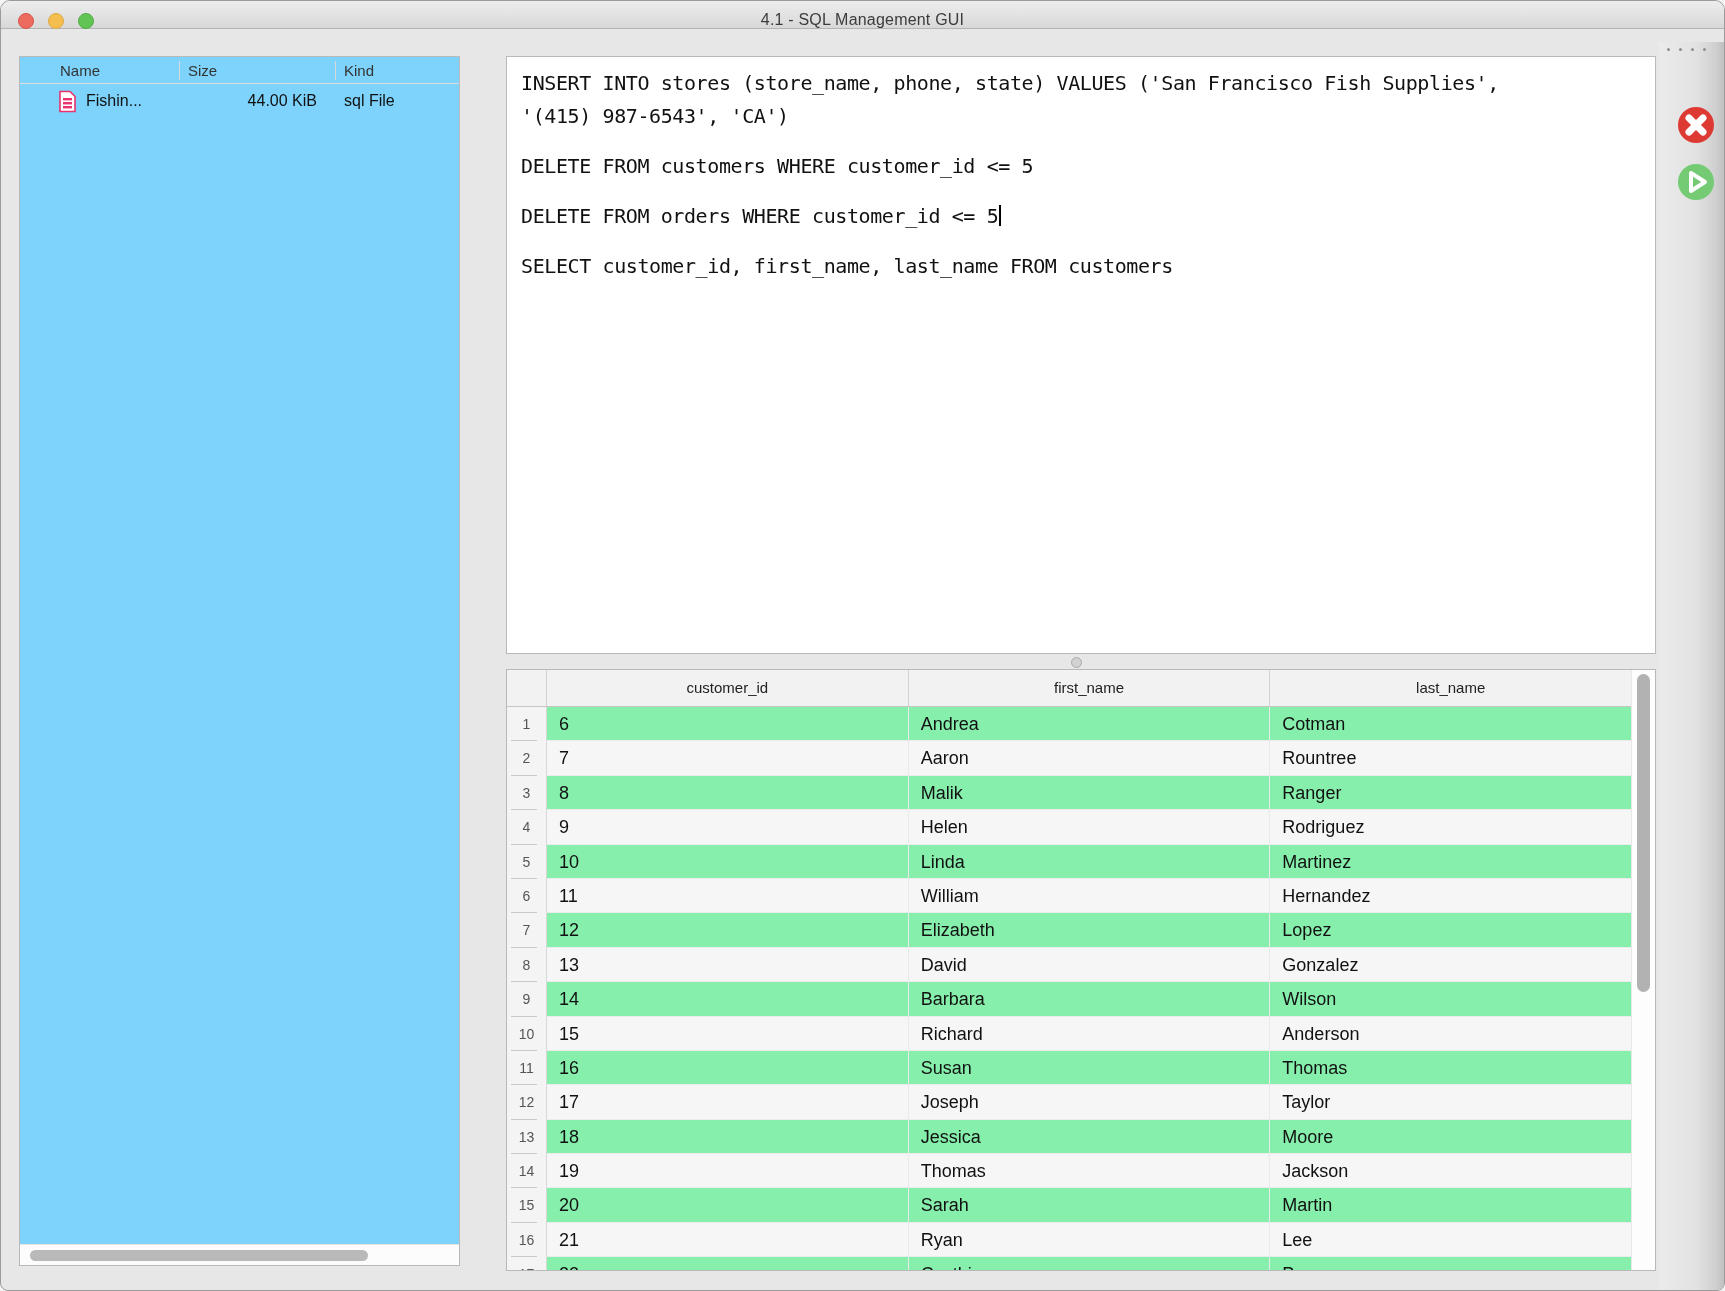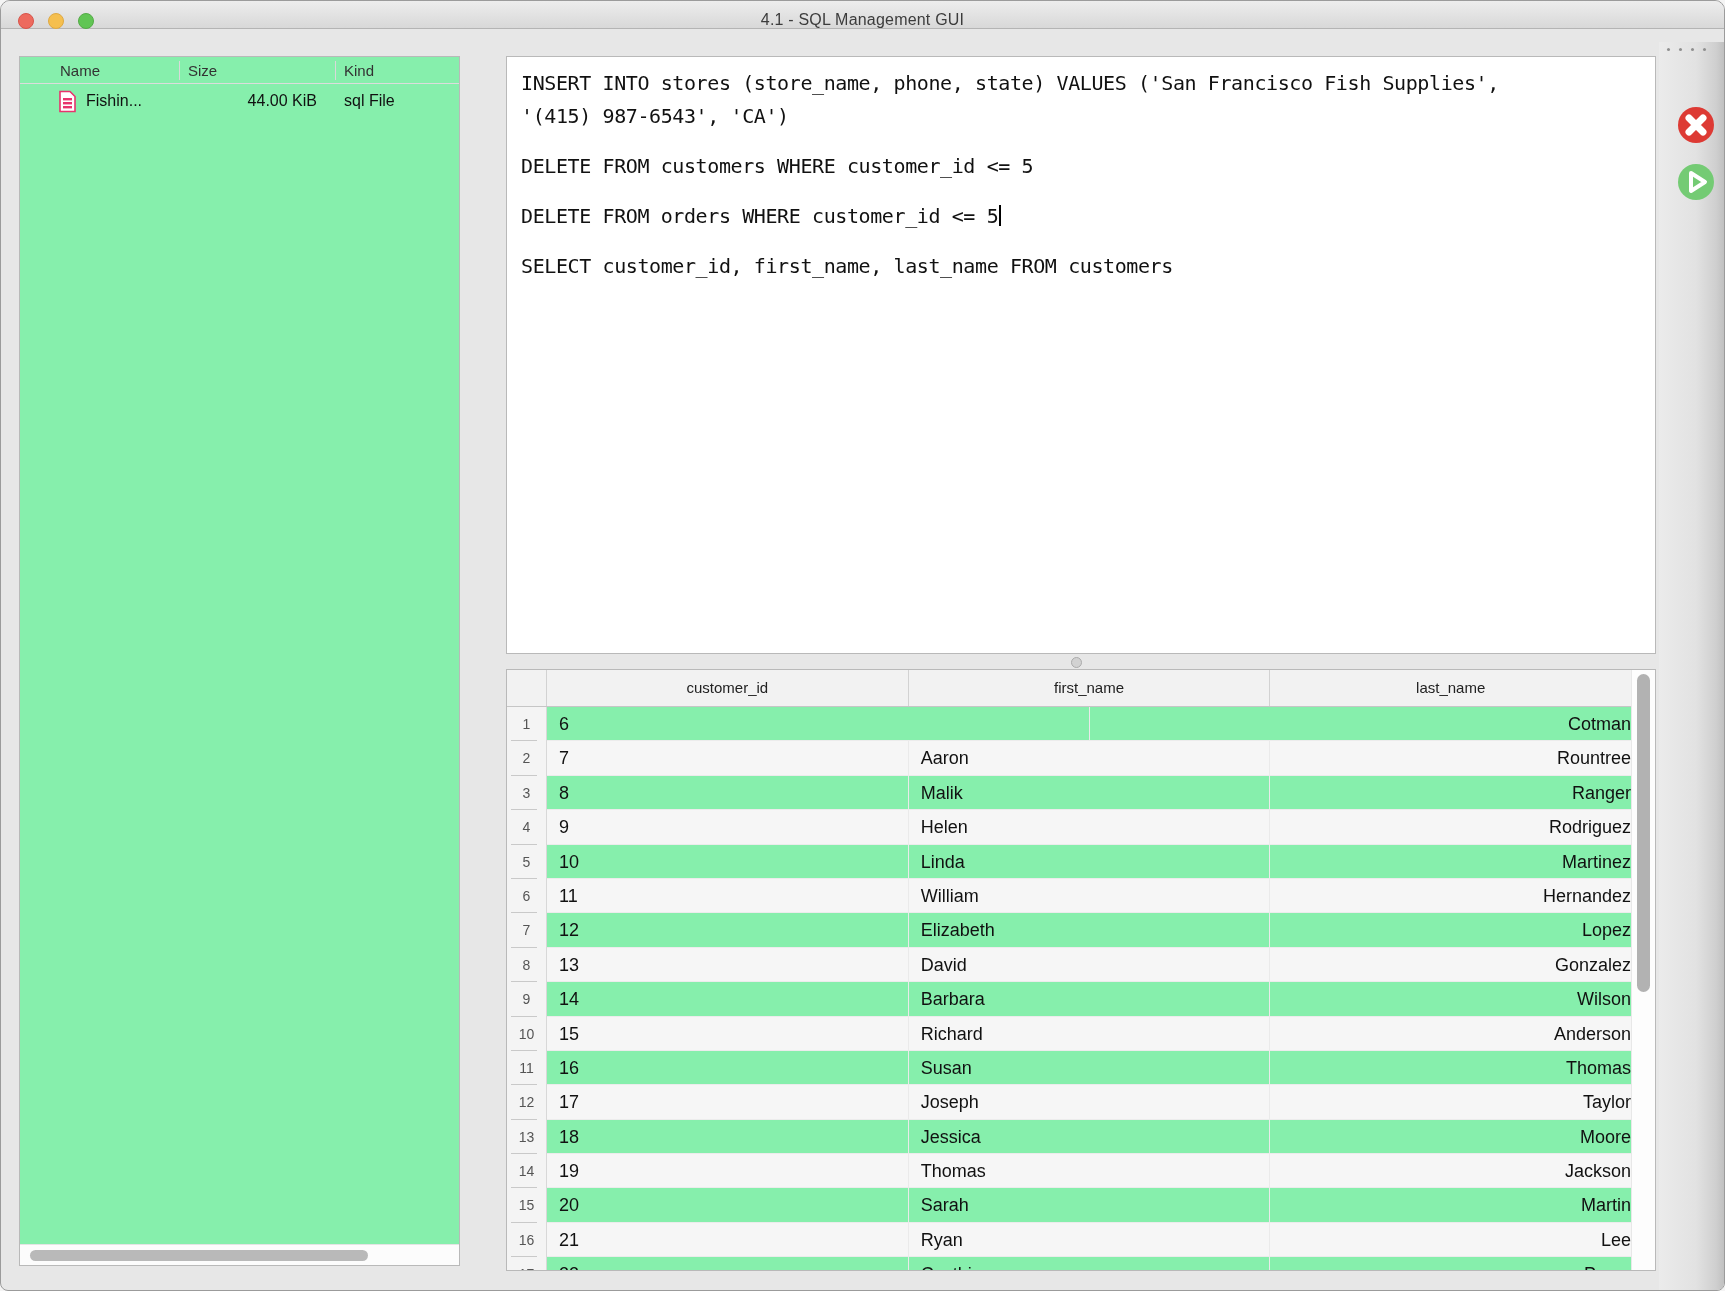--- a/index.html
+++ b/index.html
@@ -20,21 +20,21 @@
     font-size:16px; color:#3c3c3c; font-weight:500; letter-spacing:.2px;
   }
   .tl { position:absolute; top:12px; width:16px; height:16px; border-radius:50%; }
   .tl.red    { left:17px; background:var(--traffic-red);    border:1px solid #d8544a; }
   .tl.yellow { left:47px; background:var(--traffic-yellow); border:1px solid #dfa942; }
   .tl.green  { left:77px; background:var(--traffic-green);  border:1px solid #54ab47; }
 
   
   .sidebar {
     position:absolute; left:18px; top:55px; width:441px; height:1210px;
-    background:#86efac; border:1px solid #b9b9b9;
+    background:#7dd3fc; border:1px solid #b9b9b9;
   }
   .fb-header { position:relative; height:27px; border-bottom:1px solid #dcdcdc; }
   .fb-header .hlabel { position:absolute; top:5px; font-size:15px; color:#333; }
   .hlabel.name { left:40px; } .hlabel.size { left:168px; } .hlabel.kind { left:324px; }
   .fb-div { position:absolute; top:4px; height:19px; width:1px; background:#d9d9d9; }
   .fb-div.d1 { left:159px; } .fb-div.d2 { left:315px; }
   .file-row { position:relative; height:36px; }
   .file-icon { position:absolute; left:38px; top:6px; }
   .fname { position:absolute; left:66px; top:8px; font-size:16px; color:#111; }
   .fsize { position:absolute; left:159px; top:8px; width:138px; text-align:right; font-size:16px; color:#111; }
@@ -87,21 +87,21 @@
   .rnum {
     position:relative; width:40px; background:#f4f4f4; border-right:1px solid #d8d8d8;
     font-size:14px; color:#555; text-align:center; line-height:34px;
   }
   .rnum::after { content:""; position:absolute; left:4px; bottom:0; width:26px; border-bottom:1px solid #c9c9c9; }
   .tcell {
     flex:1; font-size:18px; color:#111; line-height:34px; padding-left:12px;
     border-right:1px solid #eaeaea; border-bottom:1px solid #ececec;
     white-space:nowrap; overflow:hidden;
   }
-  .tcell:last-child { border-right:none;text-align:right; }
+  .tcell:last-child { border-right:none; }
   .trow:nth-child(even) .tcell { background:#f6f6f6; }
   .vscroll {
     position:absolute; top:0; right:0; bottom:0; width:24px;
     background:#fdfdfd; border-left:1px solid #e8e8e8;
   }
   .vscroll .thumb {
     position:absolute; top:4px; left:5px; width:13px; height:318px;
     border-radius:6.5px; background:#b2b2b2;
   }
 
@@ -175,20 +175,21 @@
     <div class="grid-header">
       <div class="gh-corner"></div>
       <div class="gh-cell">customer_id</div>
       <div class="gh-cell">first_name</div>
       <div class="gh-cell">last_name</div>
     </div>
     <div class="grid-rows" id="grid-rows">
   <div class="trow">
     <div class="rnum">1</div>
     <div class="tcell">6</div>
+    <div class="tcell">Andrea</div>
     <div class="tcell">Cotman</div>
   </div>
 
   <div class="trow">
     <div class="rnum">2</div>
     <div class="tcell">7</div>
     <div class="tcell">Aaron</div>
     <div class="tcell">Rountree</div>
   </div>
 

